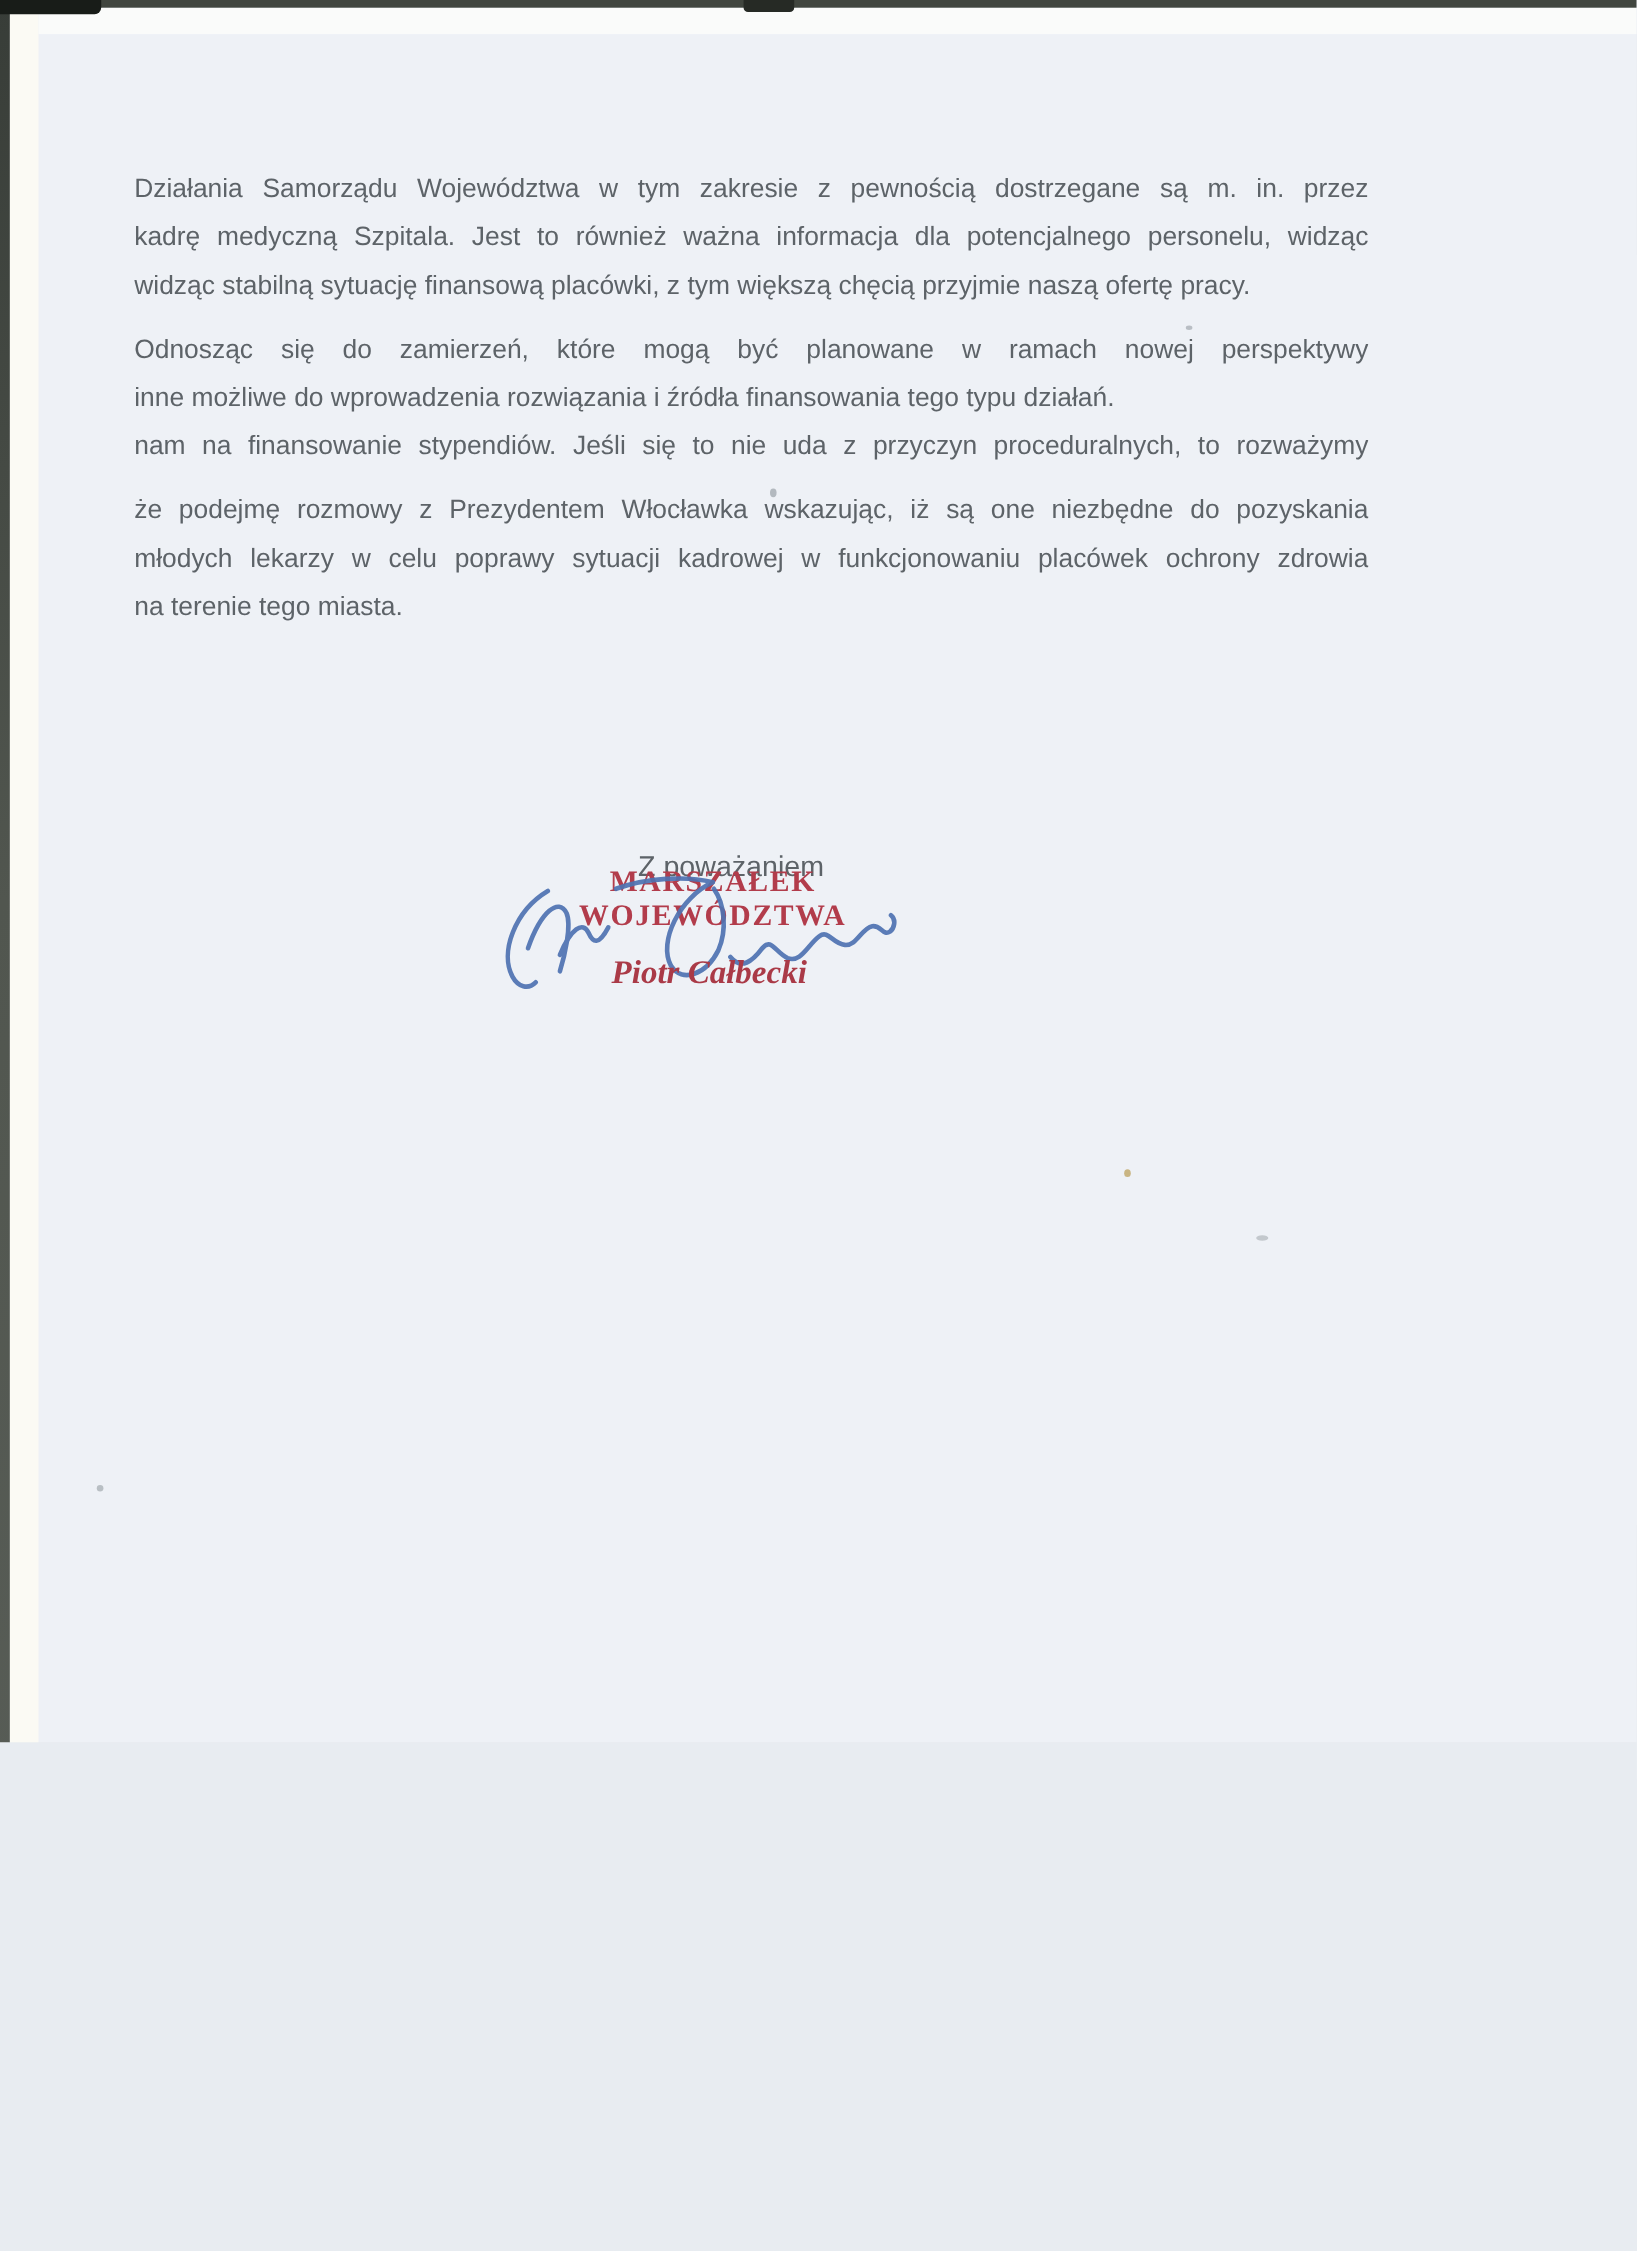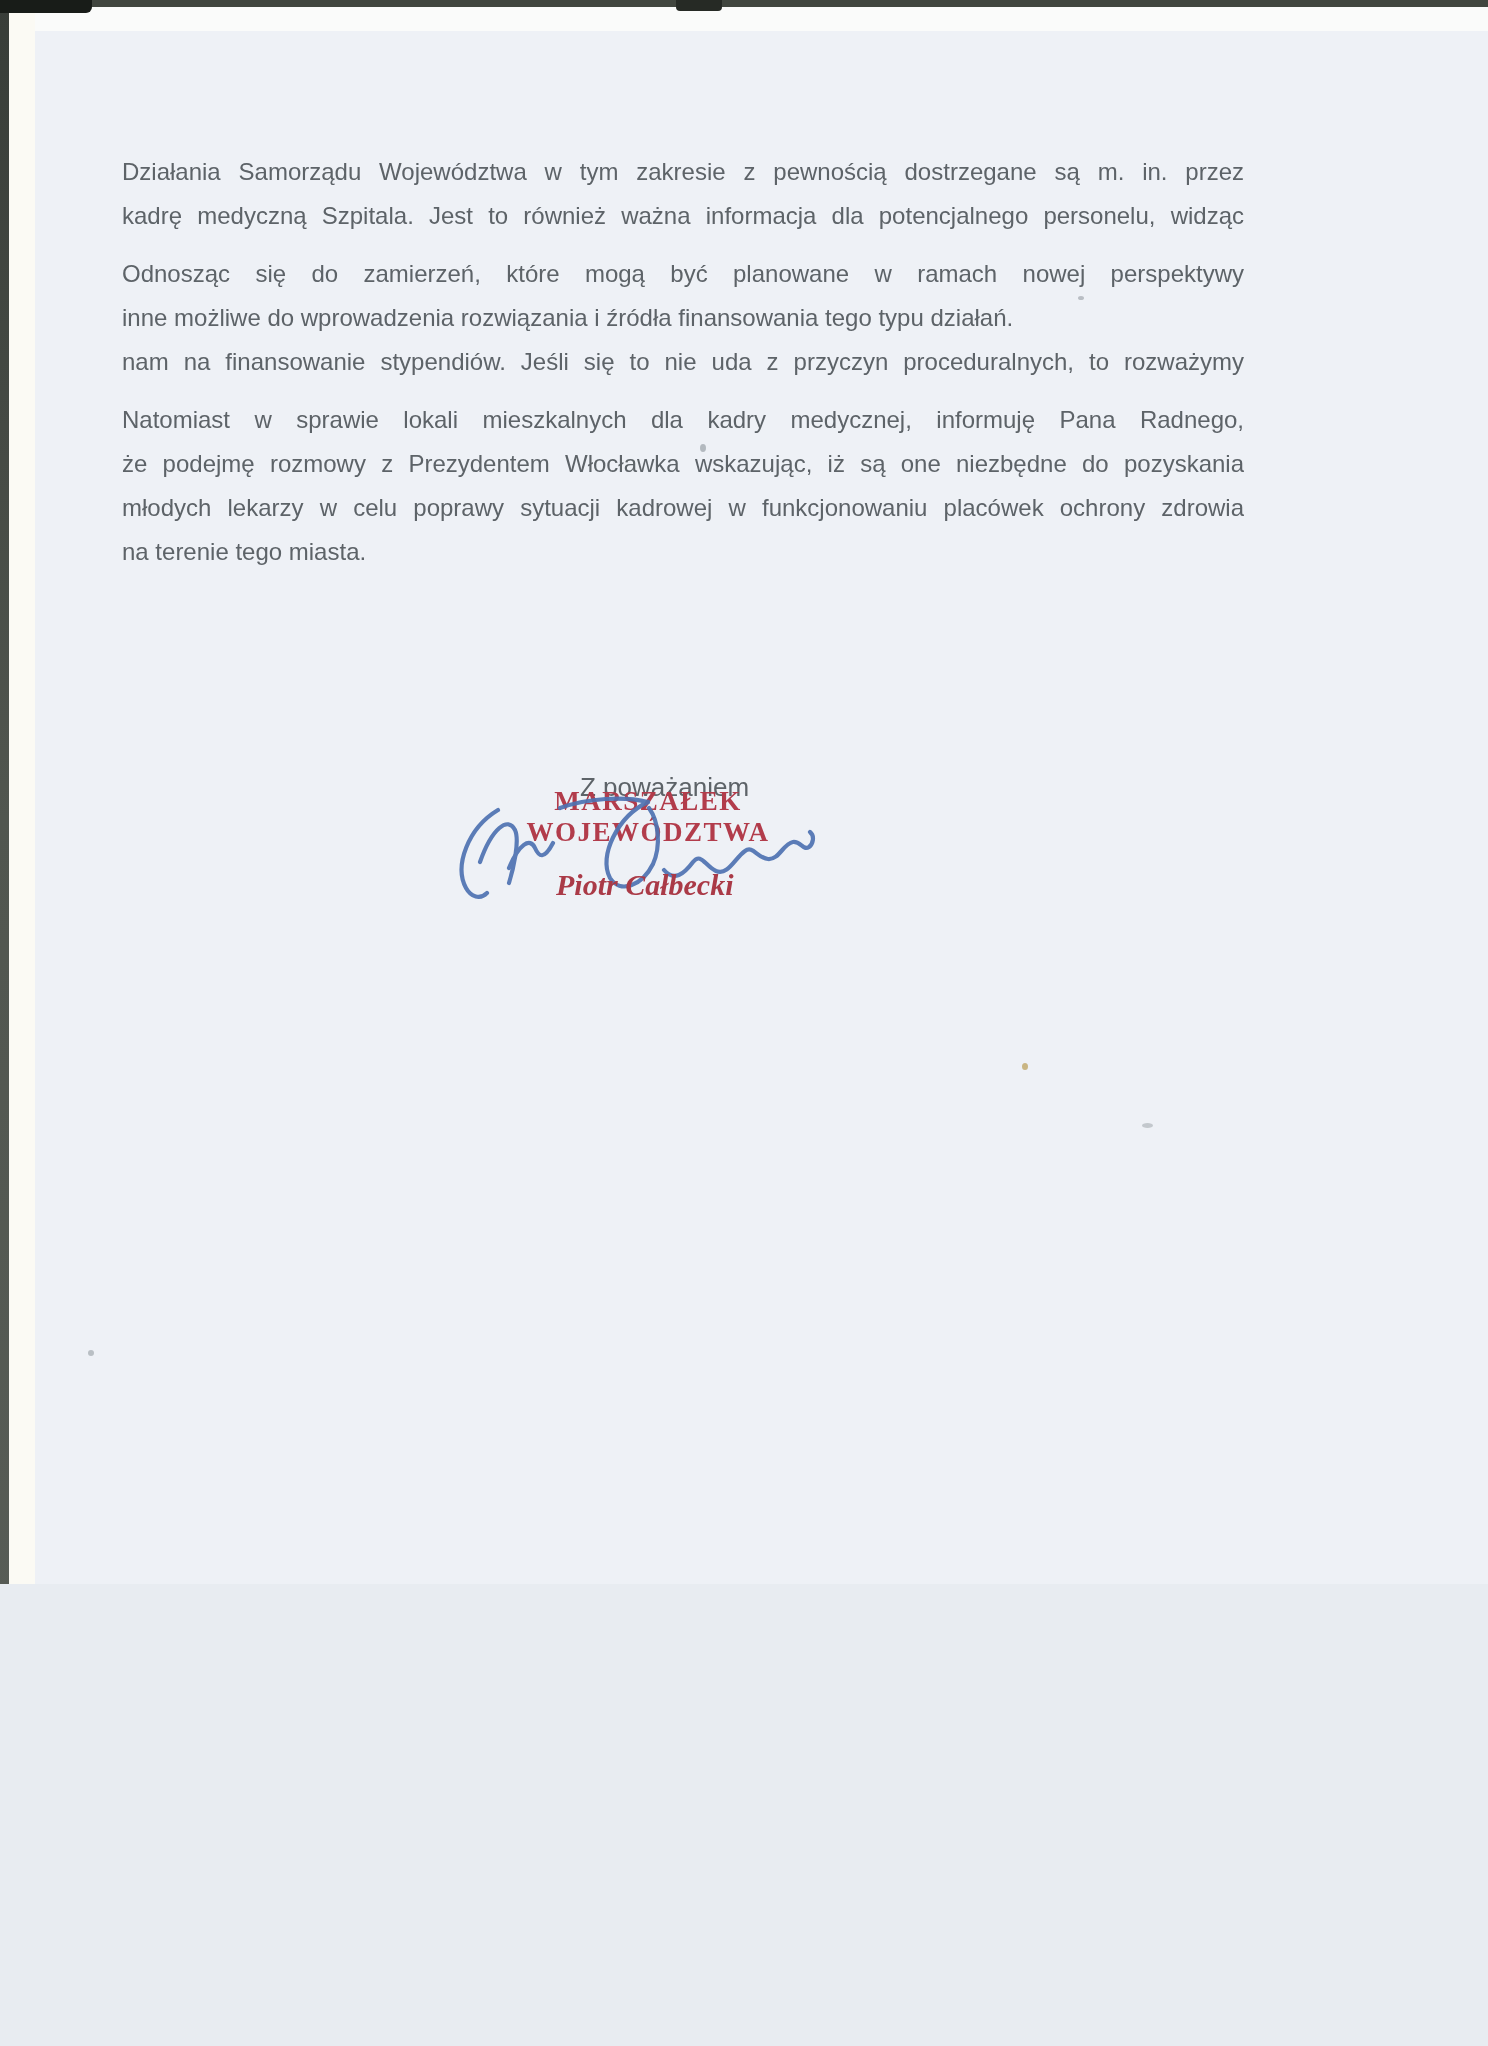--- a/index.html
+++ b/index.html
@@ -124,28 +124,28 @@
   <div class="speck" style="left:1022px;top:1063px;width:6px;height:7px;background:#c9b583;"></div>
   <div class="speck" style="left:1142px;top:1123px;width:11px;height:5px;background:#c3c8cd;"></div>
   <div class="speck" style="left:88px;top:1350px;width:6px;height:6px;background:#b9bfc4;"></div>
   <div class="speck" style="left:187px;top:2004px;width:8px;height:12px;background:#a98f56;border-radius:40% 60% 50% 50%;"></div>
   <div class="speck" style="left:147px;top:2034px;width:5px;height:5px;background:#8e9498;"></div>
 
   <div class="letter">
     <div class="para">
       <div class="line">Działania Samorządu Województwa w tym zakresie z pewnością dostrzegane są m. in. przez</div>
       <div class="line">kadrę medyczną Szpitala. Jest to również ważna informacja dla potencjalnego personelu, widząc</div>
+      <div class="line last">widząc stabilną sytuację finansową placówki, z tym większą chęcią przyjmie naszą ofertę pracy.</div>
     </div>
     <div class="para">
       <div class="line">Odnosząc się do zamierzeń, które mogą być planowane w ramach nowej perspektywy</div>
       <div class="line last">inne możliwe do wprowadzenia rozwiązania i źródła finansowania tego typu działań.</div>
       <div class="line">nam na finansowanie stypendiów. Jeśli się to nie uda z przyczyn proceduralnych, to rozważymy</div>
     </div>
     <div class="para">
-      <div class="line">Natomiast w sprawie lokali mieszkalnych dla kadry medycznej, informuję Pana Radnego,</div>
       <div class="line">że podejmę rozmowy z Prezydentem Włocławka wskazując, iż są one niezbędne do pozyskania</div>
       <div class="line">młodych lekarzy w celu poprawy sytuacji kadrowej w funkcjonowaniu placówek ochrony zdrowia</div>
       <div class="line last">na terenie tego miasta.</div>
     </div>
   </div>
 
   <div class="valediction">Z poważaniem</div>
 
   <div class="stamp">MARSZAŁEK WOJEWÓDZTWA</div>
 

